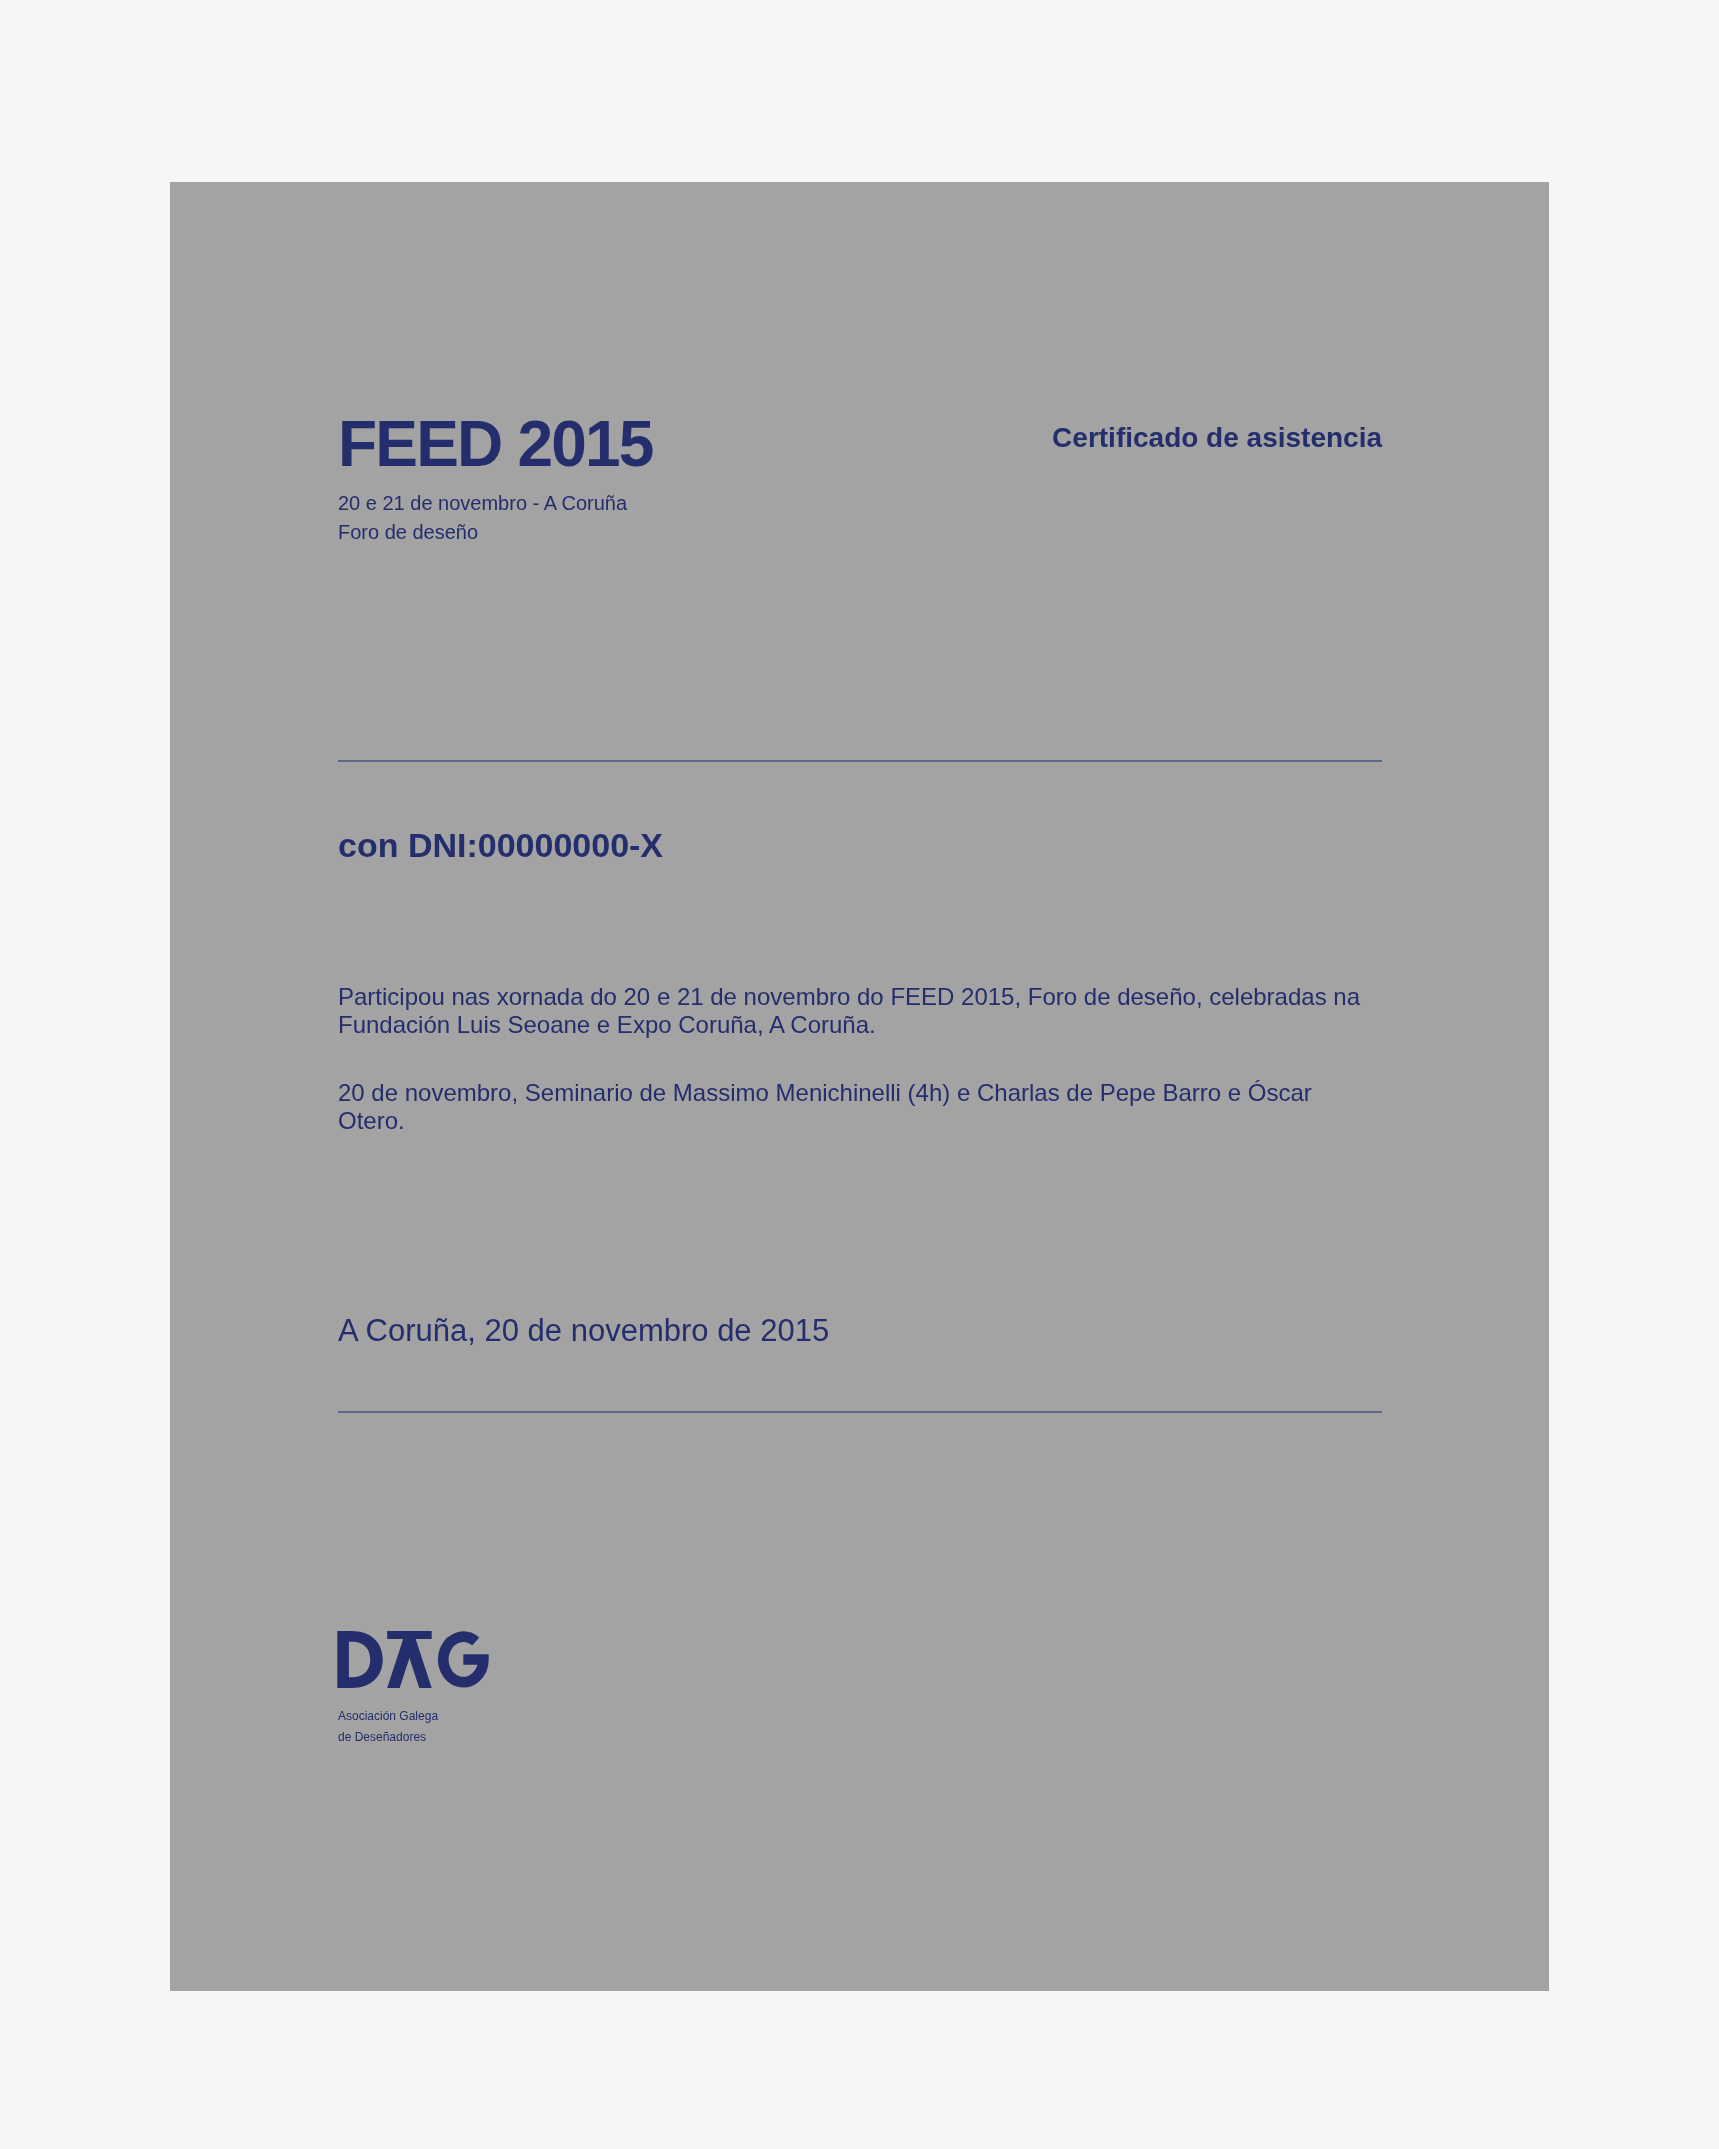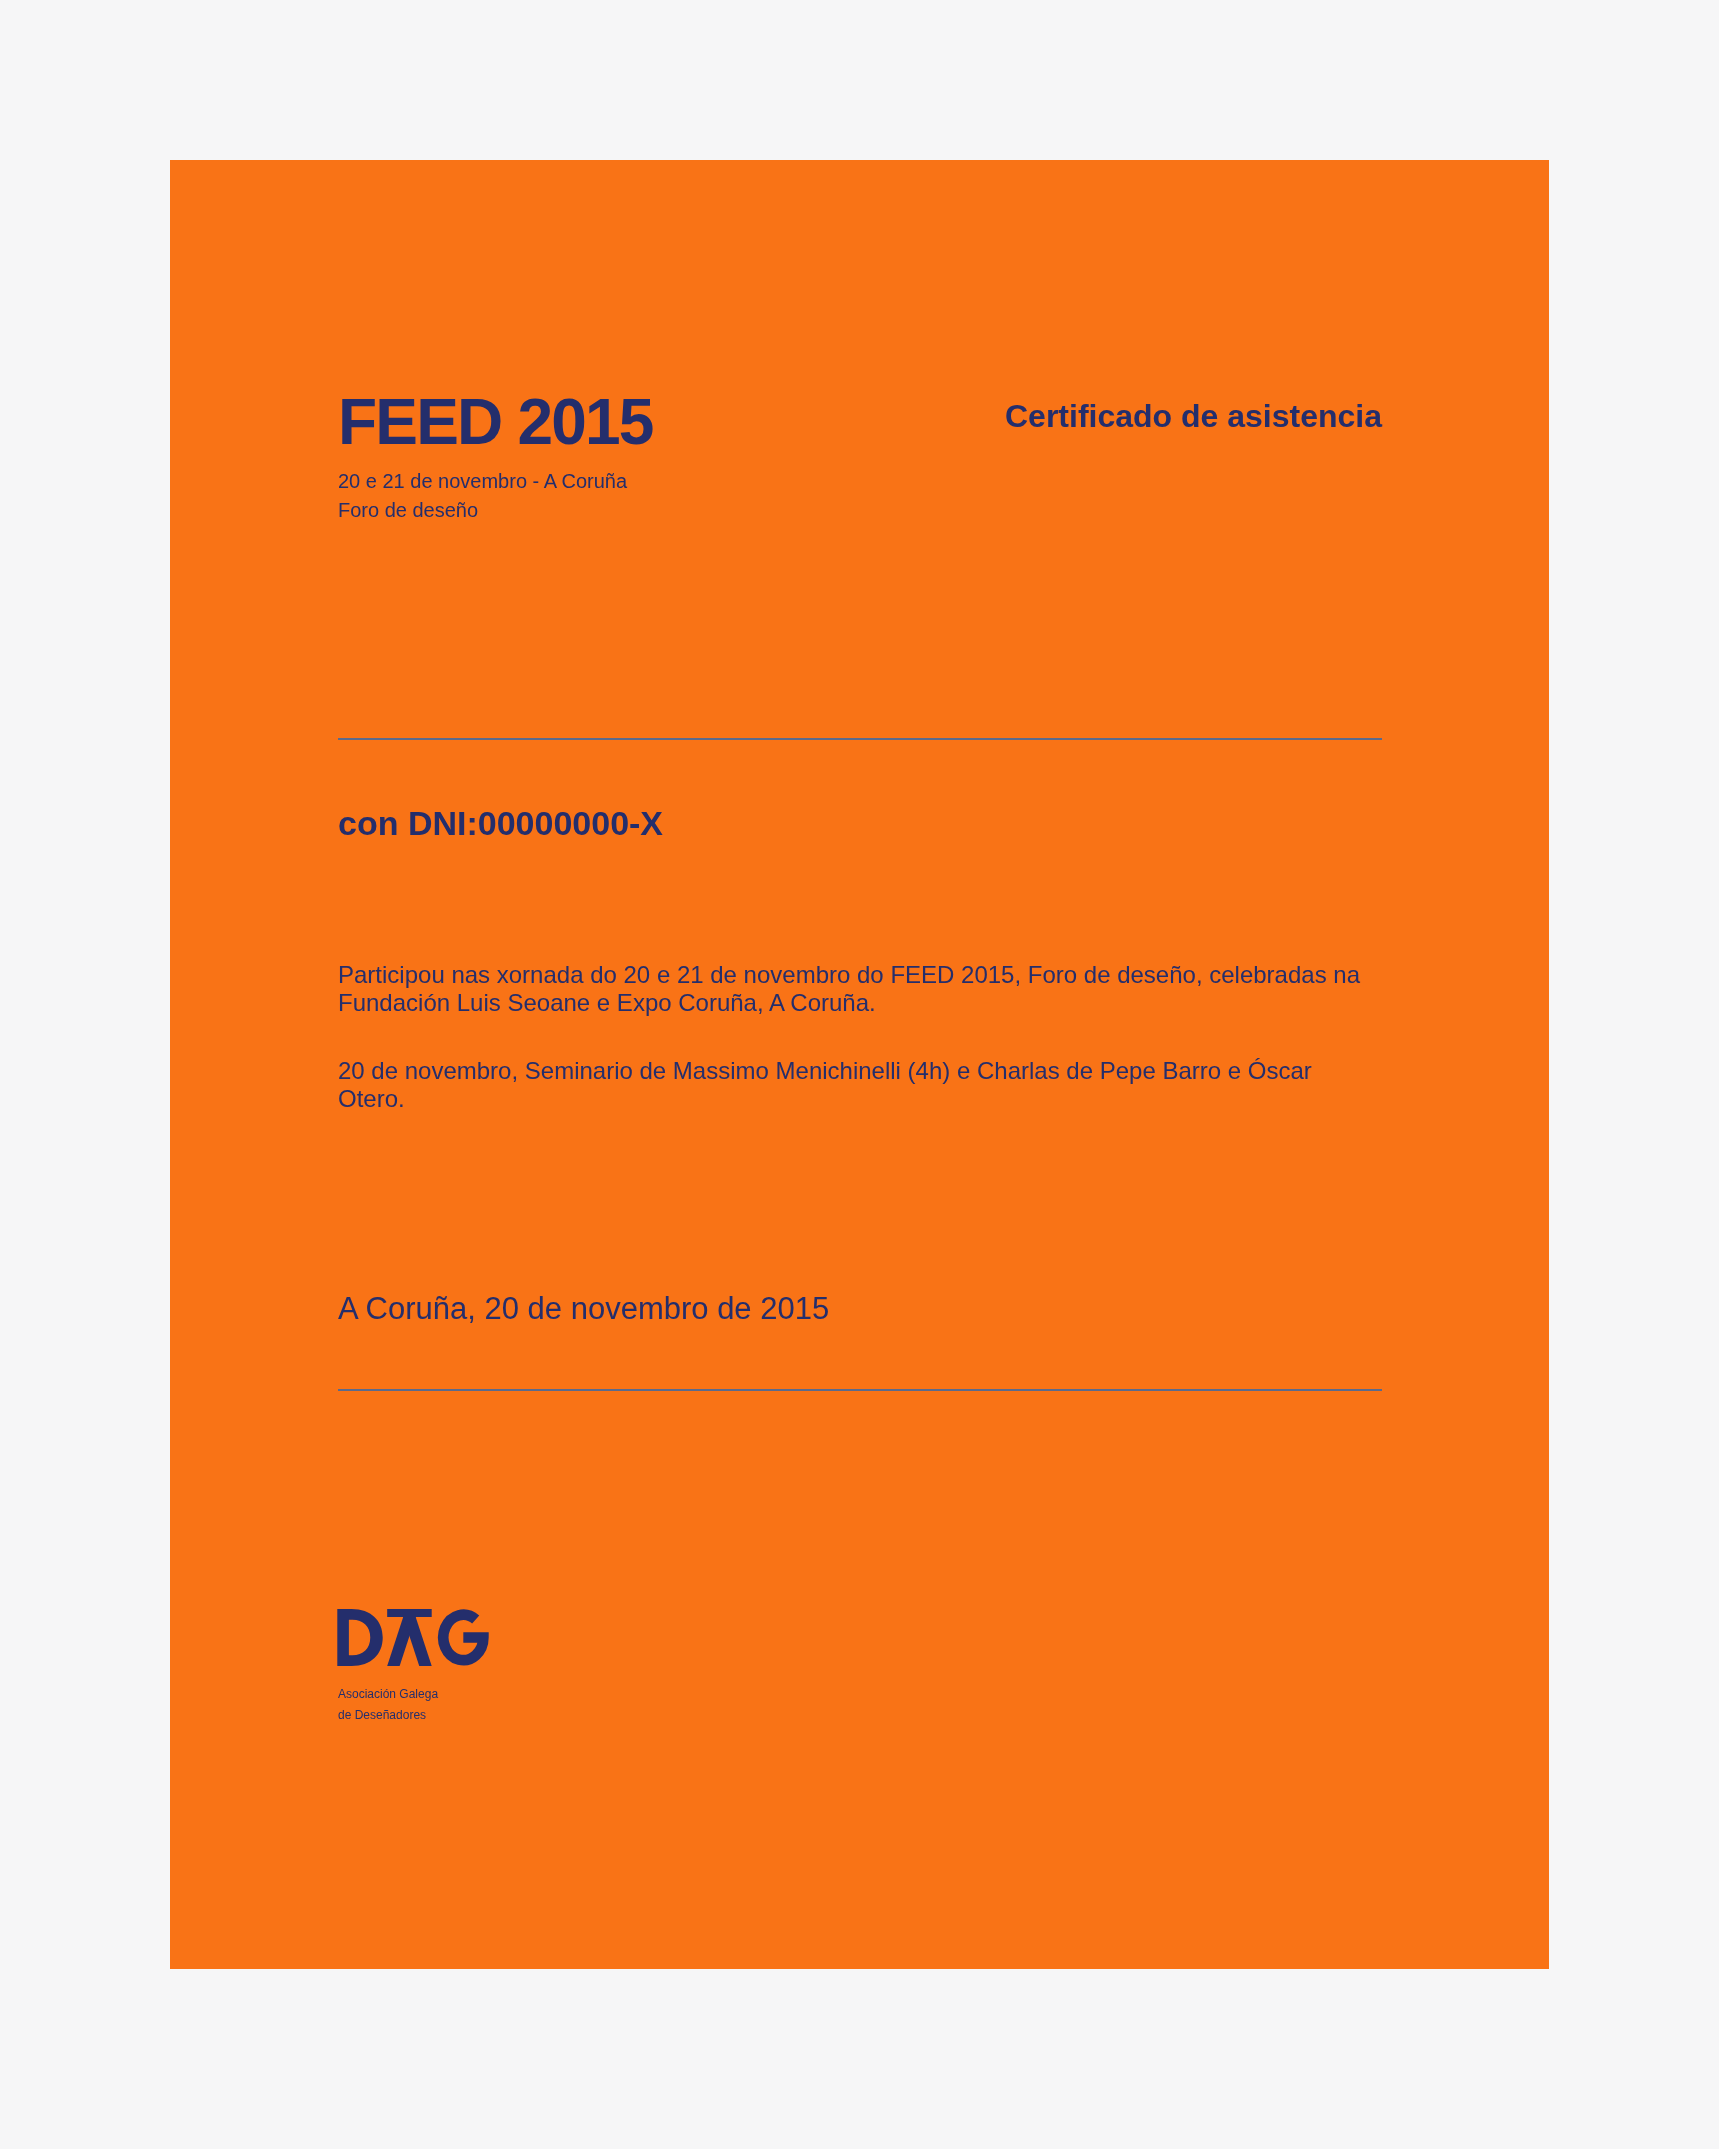--- a/index.html
+++ b/index.html
@@ -5,41 +5,41 @@
   * { margin: 0; padding: 0; box-sizing: border-box; }
   html, body {
     width: 1720px; height: 2149px;
     background: #f6f6f7;
     font-family: "Liberation Sans", sans-serif;
     overflow: hidden;
   }
   #canvas { position: relative; width: 1720px; height: 2149px; background: #f6f6f7; }
   .paper {
     position: absolute;
-    left: 170px; top: 160px;
+    left: 170px; top: 182px;
     width: 1379px; height: 1809px;
-    background: #f97316;
+    background: #a3a3a3;
   }
   .abs { position: absolute; }
 
   .header-row {
     left: 168px; top: 228px; right: 167px;
     display: flex; justify-content: space-between; align-items: flex-start;
   }
   .event-title {
     font-size: 64px; line-height: 68px; font-weight: bold;
     letter-spacing: -1.8px; color: #242e6c;
   }
   .event-subtitle {
     margin-top: 10.7px;
     font-size: 20px; line-height: 29.6px; color: #242e6c;
   }
   .cert-label {
     margin-top: 11.6px;
-    font-size: 32px; line-height: 32px; font-weight: bold; color: #242e6c;
+    font-size: 28px; line-height: 32px; font-weight: bold; color: #242e6c;
     text-align: right;
   }
   .rule {
     left: 168px; width: 1044px; height: 1.8px;
     background: #5b6a8c;
   }
   .rule-top { top: 578px; }
   .rule-bottom { top: 1229px; }
   .recipient-block {
     left: 168px; top: 642px;

